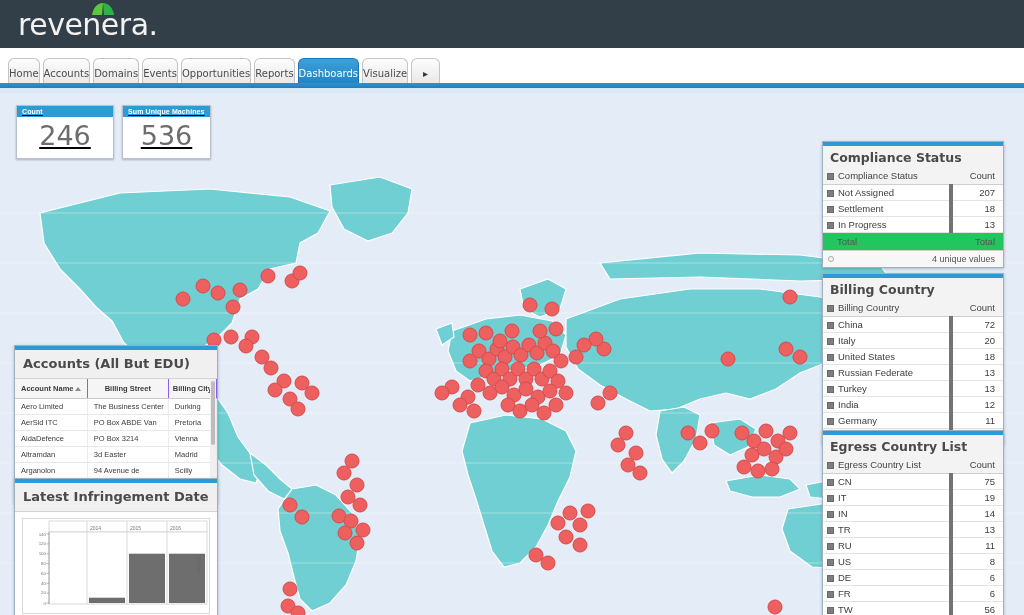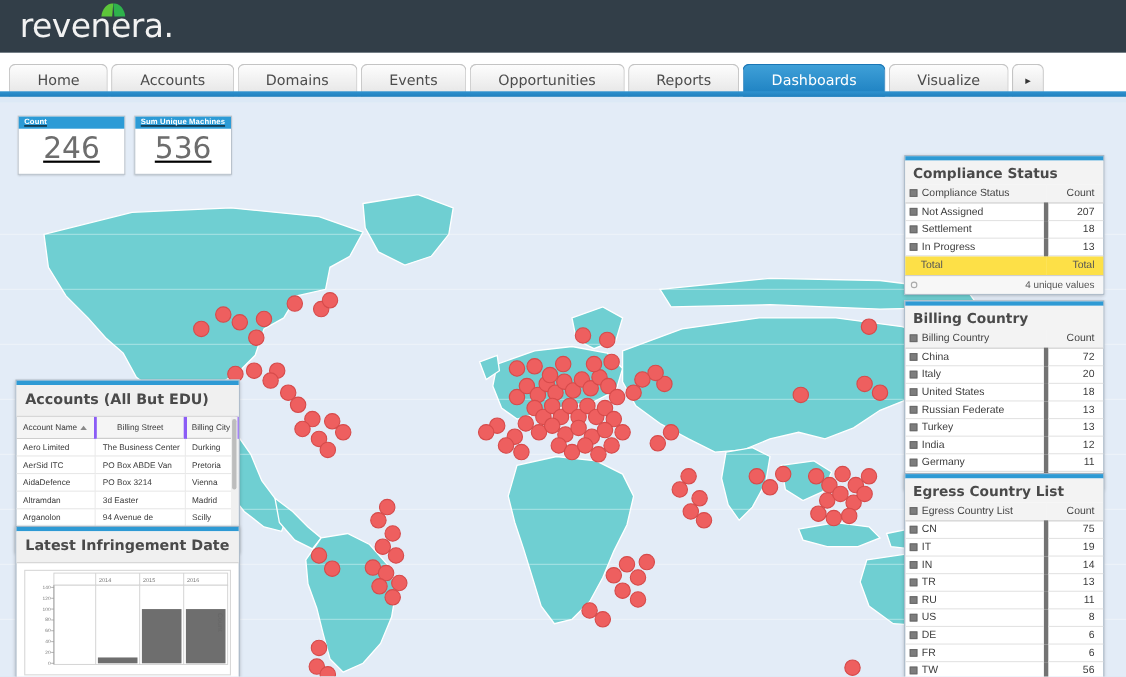--- a/index.html
+++ b/index.html
@@ -30,22 +30,22 @@
   }
 
   
   .tabrow {
     height: 40px; background: #ffffff;
     display: flex; align-items: flex-end;
     padding-left: 8px; position: relative;
   }
   .tab {
     height: 30px; line-height: 29px;
-    padding: 0 25px;
-    font-size: 13px; color: #4c4c4c;
+    padding: 0 0;
+    font-size: 10px; color: #4c4c4c;
     background: linear-gradient(to bottom, #fdfdfd 0%, #e4e4e4 100%);
     border: 1px solid #c4c4c4; border-bottom: none;
     border-radius: 6px 6px 0 0;
     margin-right: 3px;
     white-space: nowrap;
     cursor: pointer;
     font-family: "DejaVu Sans", sans-serif;
   }
   .tab.active {
     background: linear-gradient(to bottom, #3fa0d8 0%, #1b7fc0 100%);
@@ -139,43 +139,43 @@
     text-align: right; padding-right: 8px;
     border-left: 4px solid #737373; width: 52px;
   }
   .rp-table tr:last-child td { border-bottom: none; }
   .cbx {
     display: inline-block; width: 7px; height: 7px;
     border: 1px solid #6a6a6a; background: #7d7d7d;
     margin-right: 4px; vertical-align: -1px;
   }
   .rp-total td {
-    background: #fde047; color: #555;
+    background: #22c55e; color: #555;
     padding: 3px 5px 3px 14px;
     border-top: 1px solid #cfcfcf; border-bottom: 1px solid #cfcfcf;
   }
   .rp-total td.num { text-align: right; padding-right: 8px; border-left: none; }
   .rp-foot td {
     background: #f7f7f7; color: #555; font-size: 9px;
     padding: 3px 8px 3px 5px; text-align: right;
   }
   .rp-foot .dot {
     display: inline-block; width: 6px; height: 6px;
     border-radius: 50%; border: 1px solid #aaa;
     float: left; margin-top: 2px;
   }
 
   
   .acc-table { width: 100%; border-collapse: collapse; font-size: 7.5px; color: #3a3a3a; }
   .acc-table th {
     background: #f5f5f5; color: #3a3a3a;
-    font-size: 7.5px; font-weight: normal;
+    font-size: 7.5px; font-weight: bold;
     padding: 5px 4px;
     border-bottom: 1px solid #c9c9c9;
-    border-right: 3px solid #8b5cf6;
+    border-right: 1px solid #8b5cf6;
     text-align: center; white-space: nowrap;
   }
   .acc-table th.left { text-align: left; padding-left: 6px; position: relative; }
   .acc-table td {
     padding: 3px 4px 3px 6px;
     border-bottom: 1px solid #e8e8e8;
     border-right: 1px solid #ececec;
     white-space: nowrap; overflow: hidden;
   }
   .sortcaret {

